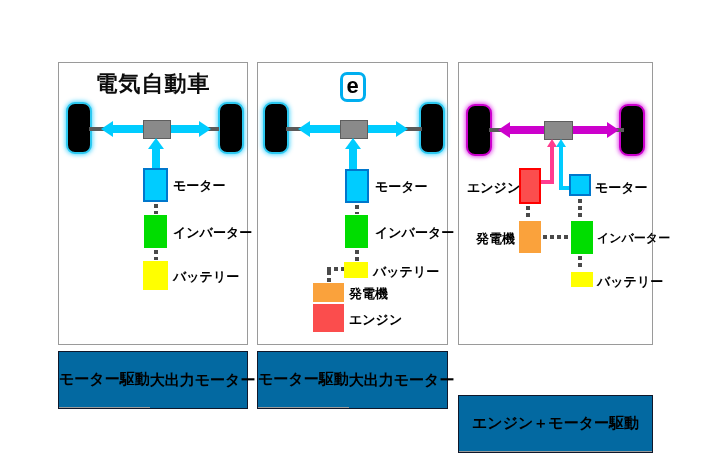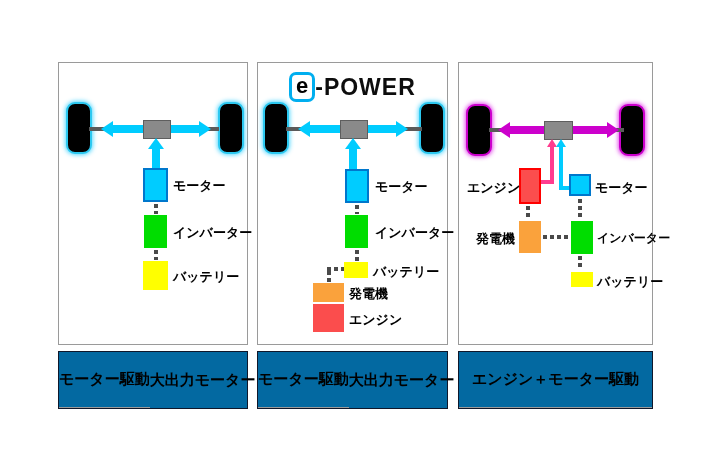--- a/index.html
+++ b/index.html
@@ -29,30 +29,31 @@
   .engbx{background:#fb4d4d;}
   .engbx.bordered{border:2px solid #ff0000;}
   .lbl{position:absolute;font-weight:bold;font-size:13px;white-space:nowrap;color:#000;}
   .logo{position:absolute;top:9px;left:0;right:0;display:flex;align-items:center;justify-content:center;}
   .logo-e{width:20px;height:22px;border:3px solid #00aeef;border-radius:7px;display:flex;align-items:center;justify-content:center;
           font-weight:bold;font-size:22px;line-height:1;color:#000;background:#fff;padding-bottom:2px;}
   .logo-text{font-weight:bold;font-size:23px;letter-spacing:1px;color:#0d0d0d;}
   .info{position:absolute;top:351px;height:56px;border:1px solid #0f172a;background:#0369a1;display:flex;flex-direction:row;}
   .i1{left:58px;width:188px;}
   .i2{left:257px;width:189px;}
-  .i3{left:458px;width:193px;}
+  .i3{left:458px;width:193px;margin-top:44px;}
   .info-row{flex:1;display:flex;align-items:center;justify-content:center;font-weight:bold;font-size:15px;white-space:nowrap;}
   .info-row.top{border-bottom:1px solid #9a9a9a;}
 </style>
 </head>
 <body>
 
 <div class="canvas">
 
   <section class="panel p1">
+    <div class="ptitle" style="font-size:22px;">電気自動車</div>
 
     <div class="wheel cy" style="left:7px;top:39px;"></div>
     <div class="wheel cy" style="left:159px;top:39px;"></div>
     <div class="axle" style="left:30px;top:64px;width:130px;"></div>
 
     <div class="ahead" style="left:42px;top:58px;border-top:8px solid transparent;border-bottom:8px solid transparent;border-right:12px solid #00ccff;"></div>
     <div class="abody cybody" style="left:54px;top:62px;width:30px;height:8px;"></div>
     <div class="abody cybody" style="left:110px;top:62px;width:30px;height:8px;"></div>
     <div class="ahead" style="left:140px;top:58px;border-top:8px solid transparent;border-bottom:8px solid transparent;border-left:12px solid #00ccff;"></div>
     <div class="gearbox" style="left:84px;top:57px;width:26px;height:17px;"></div>
@@ -67,21 +68,20 @@
     <div class="box batbx" style="left:84px;top:198px;width:25px;height:29px;"></div>
 
     <div class="lbl" style="left:114px;top:114px;">モーター</div>
     <div class="lbl" style="left:114px;top:161px;">インバーター</div>
     <div class="lbl" style="left:114px;top:205px;">バッテリー</div>
   </section>
 
   <section class="panel p2">
     <div class="logo">
       <span class="logo-e">e</span>
-      <span class="logo-text">-POWER</span>
     </div>
 
     <div class="wheel cy" style="left:5px;top:39px;"></div>
     <div class="wheel cy" style="left:161px;top:39px;"></div>
     <div class="axle" style="left:28px;top:64px;width:136px;"></div>
 
     <div class="ahead" style="left:40px;top:58px;border-top:8px solid transparent;border-bottom:8px solid transparent;border-right:12px solid #00ccff;"></div>
     <div class="abody cybody" style="left:52px;top:62px;width:30px;height:8px;"></div>
     <div class="abody cybody" style="left:108px;top:62px;width:30px;height:8px;"></div>
     <div class="ahead" style="left:138px;top:58px;border-top:8px solid transparent;border-bottom:8px solid transparent;border-left:12px solid #00ccff;"></div>

